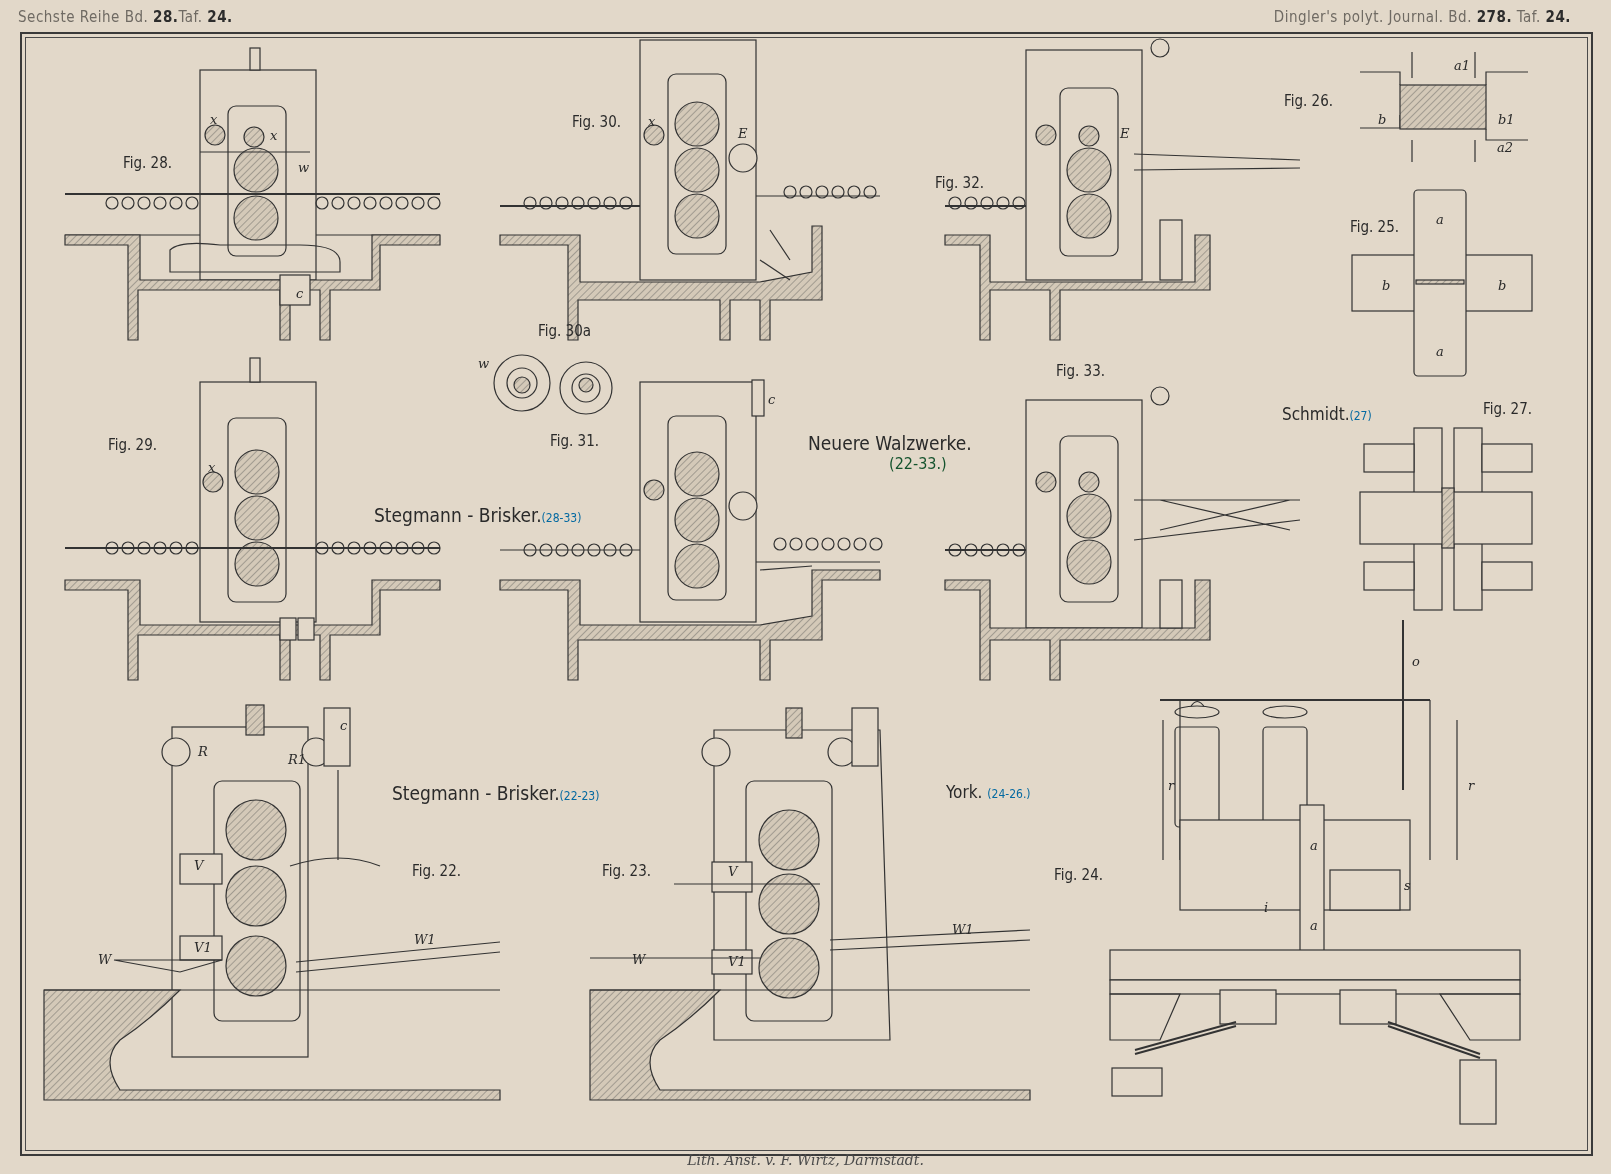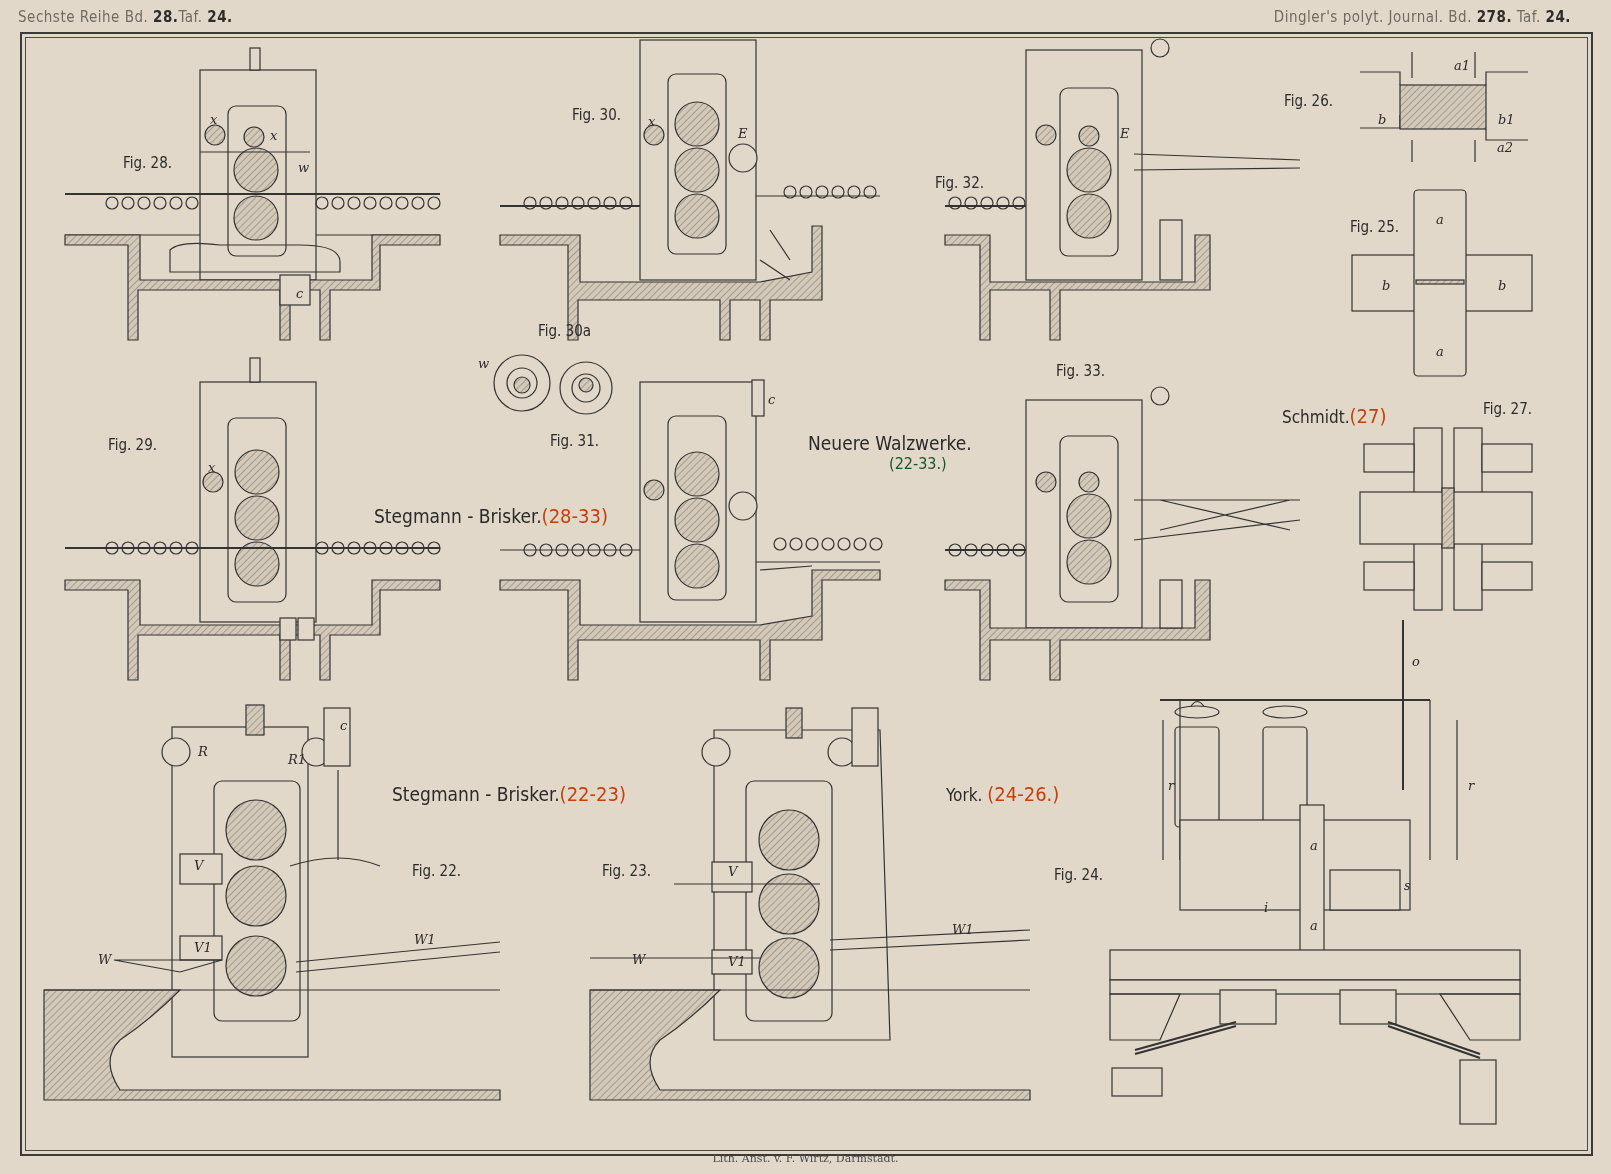--- a/index.html
+++ b/index.html
@@ -2,24 +2,24 @@
 <html><head>
 <meta charset="utf-8">
 <style>
   html,body{margin:0;padding:0;}
   body{width:1611px;height:1174px;background:#e2d8c9;position:relative;overflow:hidden;font-family:"Liberation Sans",sans-serif;color:#2a2a2a;}
   .hdr{position:absolute;top:8px;font-size:15px;color:#6f6a63;letter-spacing:0.5px;font-family:"DejaVu Sans Condensed","DejaVu Sans",sans-serif;}
   .hdr b{color:#2c2c2c;font-weight:bold;}
   #hdr-left{left:18px;}
   #hdr-right{right:40px;}
   .frame{position:absolute;left:20px;top:32px;width:1569px;height:1120px;border:2px solid #3a3a3a;box-shadow:inset 0 0 0 3px #e2d8c9, inset 0 0 0 4px #4a4a4a;}
-  .footer{position:absolute;left:0;width:100%;top:1152px;text-align:center;font-family:"DejaVu Serif",serif;font-size:11px;color:#4a4a4a;}
+  .footer{position:absolute;left:0;width:100%;top:1152px;text-align:center;font-family:"DejaVu Serif",serif;font-style:italic;font-size:14px;color:#4a4a4a;}
   .lbl{position:absolute;font-family:"DejaVu Sans Condensed","DejaVu Sans",sans-serif;font-size:15px;color:#2a2a2a;white-space:nowrap;}
   .title{font-size:19px;}
-  .title .grey{color:#c2410c;font-size:20px;}
+  .title .grey{color:#0369a1;font-size:12px;}
   .it{font-family:"DejaVu Serif",serif;font-style:italic;font-size:13px;position:absolute;color:#2a2a2a;}
   svg{position:absolute;left:0;top:0;}
   .ln{stroke:#333;stroke-width:1.2;fill:none;}
   .th{stroke:#333;stroke-width:2;fill:none;}
   .hat{fill:url(#hatch);stroke:#333;stroke-width:1.2;}
   .box{fill:#e2d8c9;stroke:#333;stroke-width:1.2;}
 </style>
 </head>
 <body>
 
@@ -294,21 +294,21 @@
     <circle cx="1019" cy="203" r="6" class="ln"></circle>
     <circle cx="955" cy="550" r="6" class="ln"></circle>
     <circle cx="971" cy="550" r="6" class="ln"></circle>
     <circle cx="987" cy="550" r="6" class="ln"></circle>
     <circle cx="1003" cy="550" r="6" class="ln"></circle>
     <circle cx="1019" cy="550" r="6" class="ln"></circle>
   </svg>
 
 <div class="lbl" style="left:123px;top:118px;margin-top:36px;">Fig. 28.</div>
 <div class="lbl" style="left:108px;top:436px;">Fig. 29.</div>
-<div class="lbl" style="left:572px;top:106px;">Fig. 30.</div>
+<div class="lbl" style="left:572px;top:113px;">Fig. 30.</div>
 <div class="lbl" style="left:538px;top:322px;">Fig. 30a</div>
 <div class="lbl" style="left:550px;top:432px;">Fig. 31.</div>
 <div class="lbl" style="left:935px;top:134px;margin-top:40px;">Fig. 32.</div>
 <div class="lbl" style="left:1056px;top:362px;">Fig. 33.</div>
 <div class="lbl" style="left:1284px;top:92px;">Fig. 26.</div>
 <div class="lbl" style="left:1350px;top:218px;">Fig. 25.</div>
 <div class="lbl" style="left:1483px;top:400px;">Fig. 27.</div>
 <div class="lbl" style="left:412px;top:862px;">Fig. 22.</div>
 <div class="lbl" style="left:602px;top:862px;">Fig. 23.</div>
 <div class="lbl" style="left:1054px;top:866px;">Fig. 24.</div>

